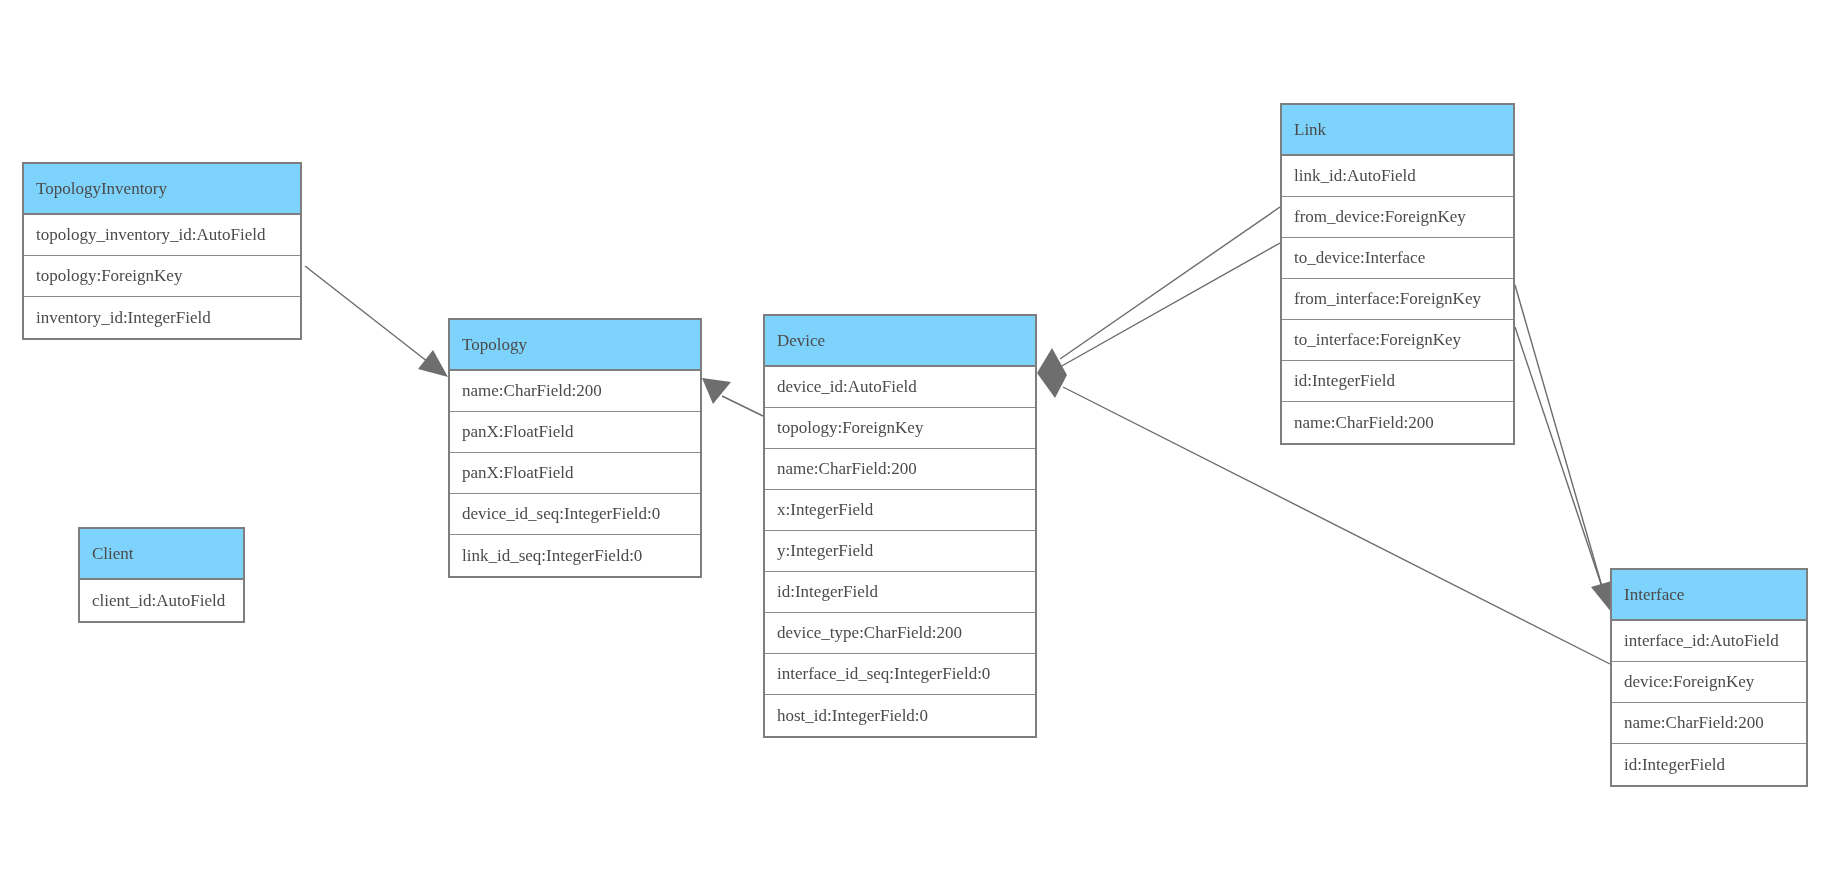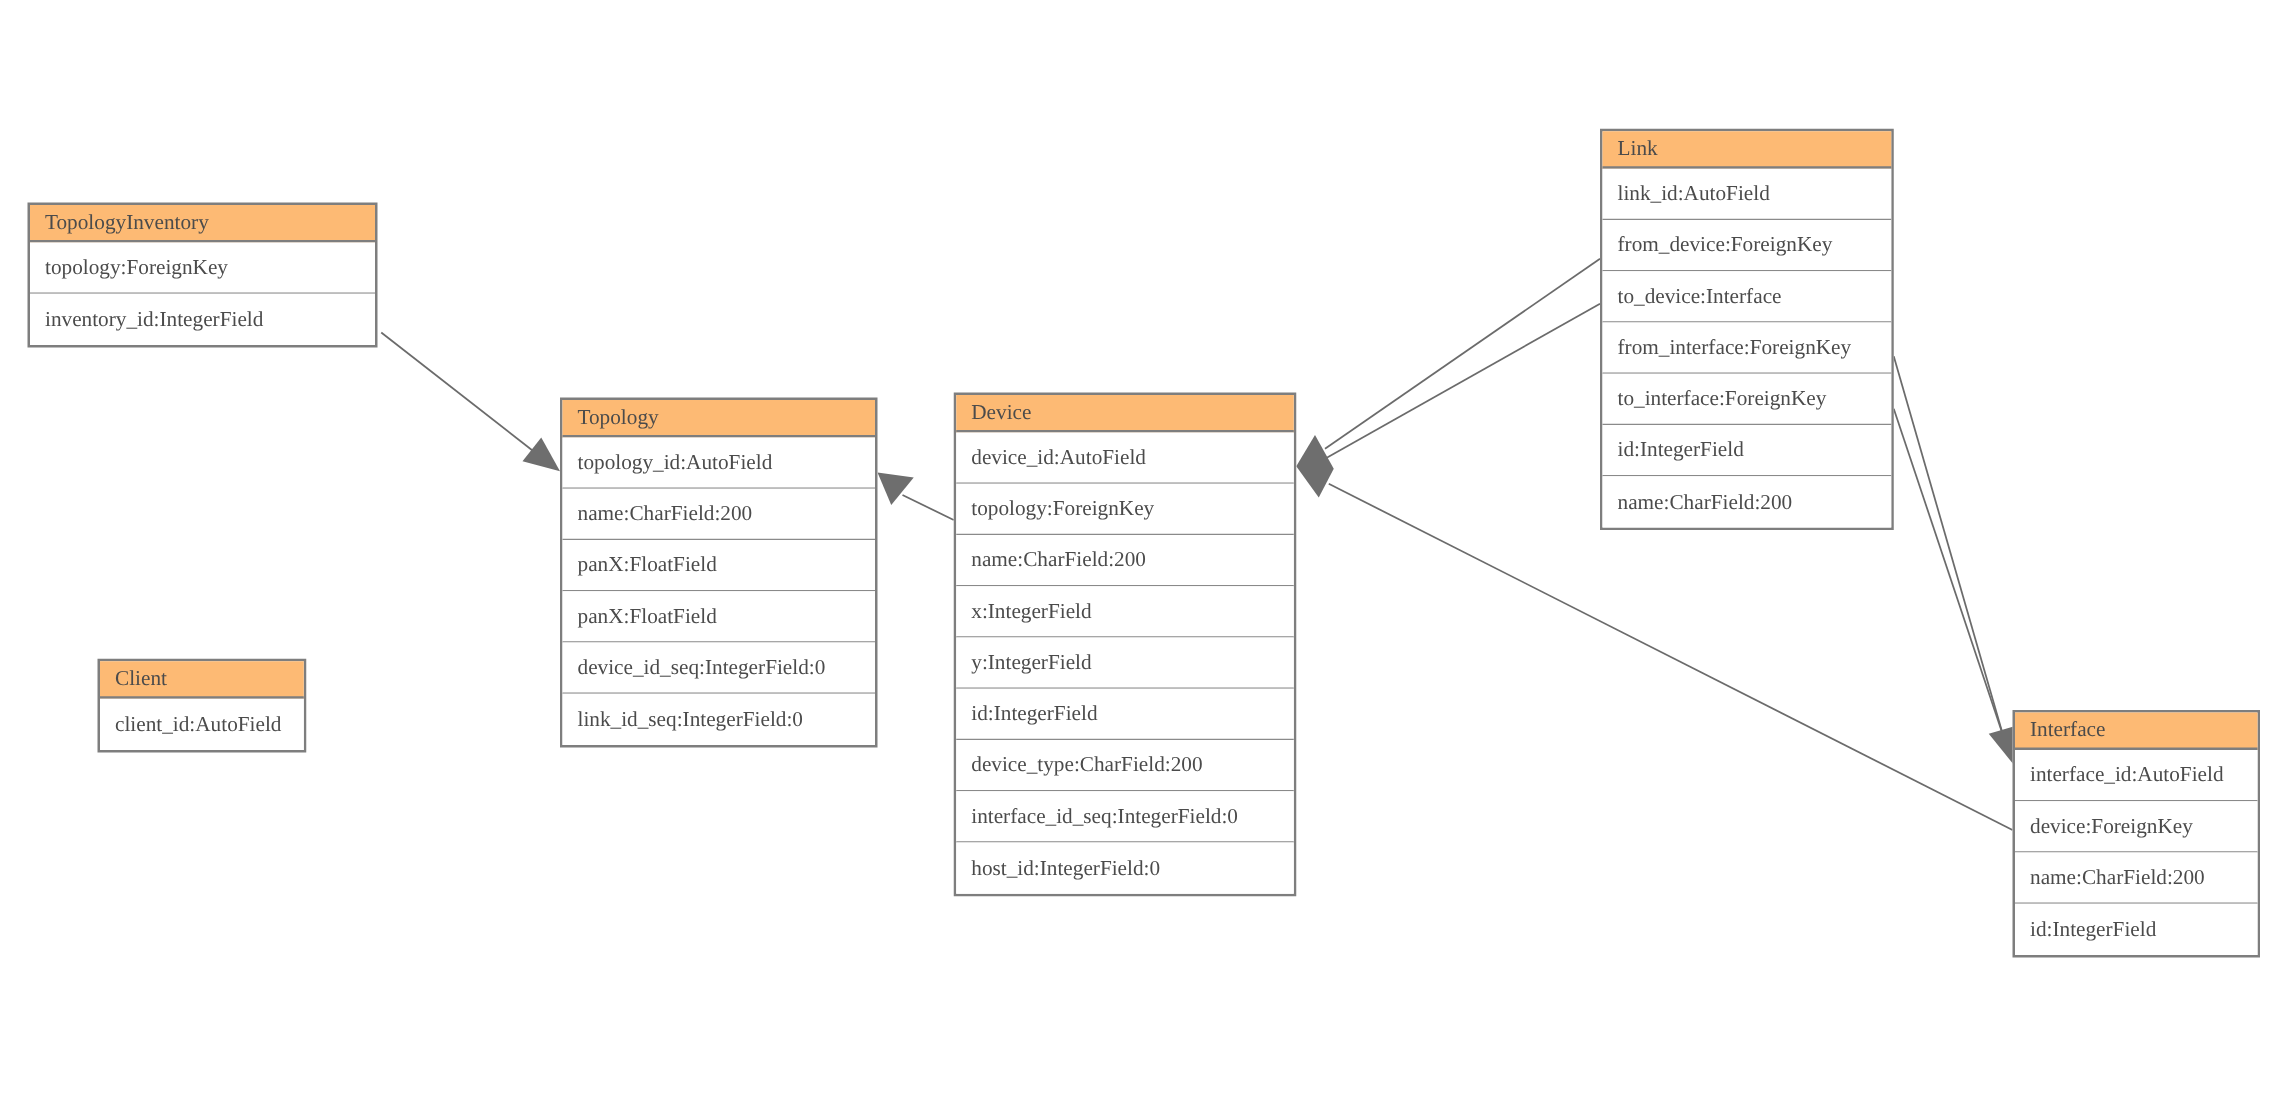--- a/index.html
+++ b/index.html
@@ -11,22 +11,22 @@
     overflow:hidden;
   }
   .edge-layer{position:absolute;left:0;top:0;width:1824px;height:874px;}
   .entity{
     position:absolute;
     background:#ffffff;
     border:2px solid #7e7e7e;
     box-sizing:border-box;
   }
   .entity-header{
-    background:#fdba74;
-    height:30px;
+    background:#7dd3fc;
+    height:51px;
     display:flex;align-items:center;
     padding:0 12px;
     border-bottom:2px solid #7e7e7e;
     font-size:17px;
     color:#4b4b4b;
     box-sizing:border-box;
     white-space:nowrap;
     text-align:right;
   }
   .entity-row{
@@ -55,26 +55,26 @@
       <line x1="1515" y1="285" x2="1605" y2="597" stroke="#6b6b6b" stroke-width="1.4"></line>
       <line x1="1515" y1="327" x2="1607" y2="602" stroke="#6b6b6b" stroke-width="1.4"></line>
       <polygon points="448,377 433,350 418,369" fill="#6e6e6e"></polygon>
       <polygon points="702,378 731,382 713,404" fill="#6e6e6e"></polygon>
       <polygon points="1037,373 1052,348 1067,375 1055,398" fill="#6e6e6e"></polygon>
       <polygon points="1612,613 1615,580 1591,587" fill="#6e6e6e"></polygon>
     </svg>
   <div>
       <div class="entity" style="left: 22px; top: 162px; width: 280px;">
         <div class="entity-header">TopologyInventory</div>
+        <div class="entity-row">topology_inventory_id:AutoField</div>
         <div class="entity-row">topology:ForeignKey</div>
         <div class="entity-row">inventory_id:IntegerField</div>
       </div>
       <div class="entity" style="left: 448px; top: 318px; width: 254px;">
         <div class="entity-header">Topology</div>
-        <div class="entity-row">topology_id:AutoField</div>
         <div class="entity-row">name:CharField:200</div>
         <div class="entity-row">panX:FloatField</div>
         <div class="entity-row">panX:FloatField</div>
         <div class="entity-row">device_id_seq:IntegerField:0</div>
         <div class="entity-row">link_id_seq:IntegerField:0</div>
       </div>
       <div class="entity" style="left: 78px; top: 527px; width: 167px;">
         <div class="entity-header">Client</div>
         <div class="entity-row">client_id:AutoField</div>
       </div>

